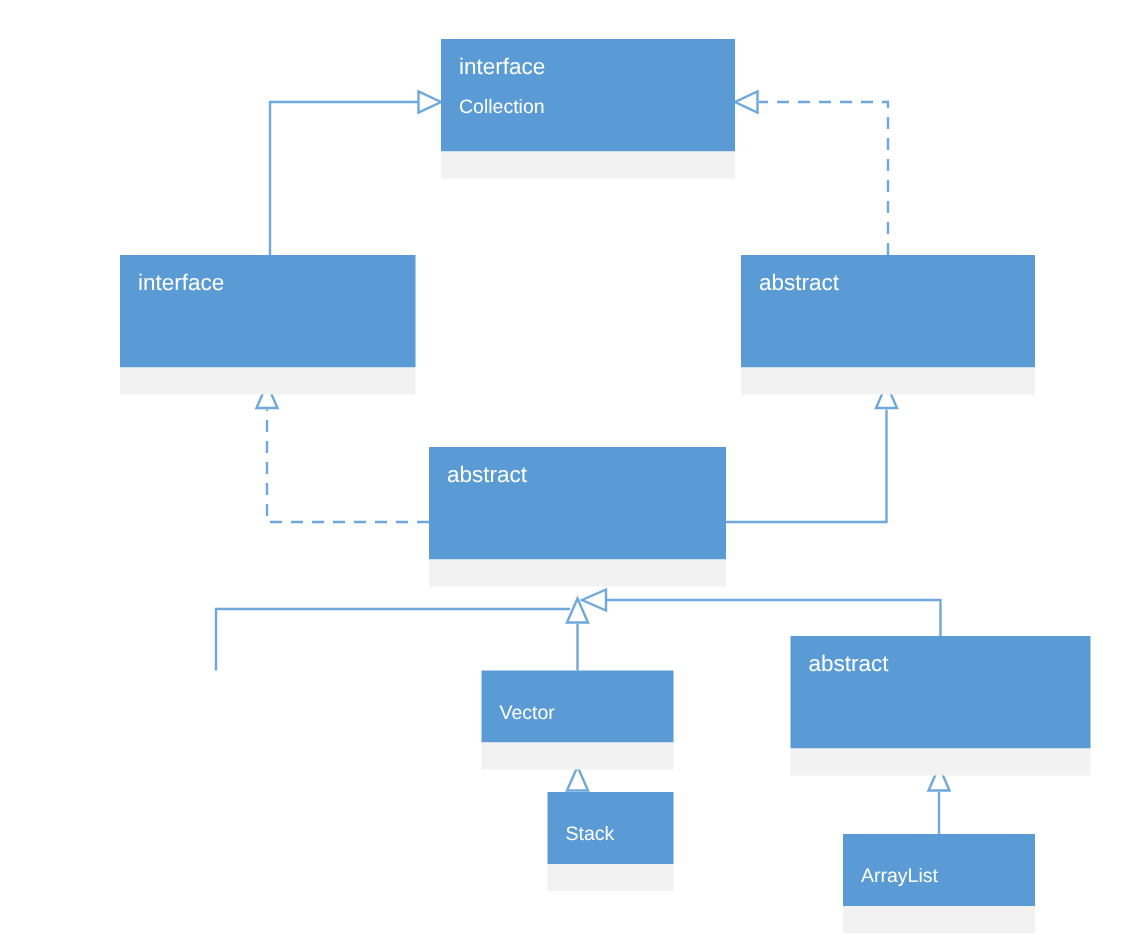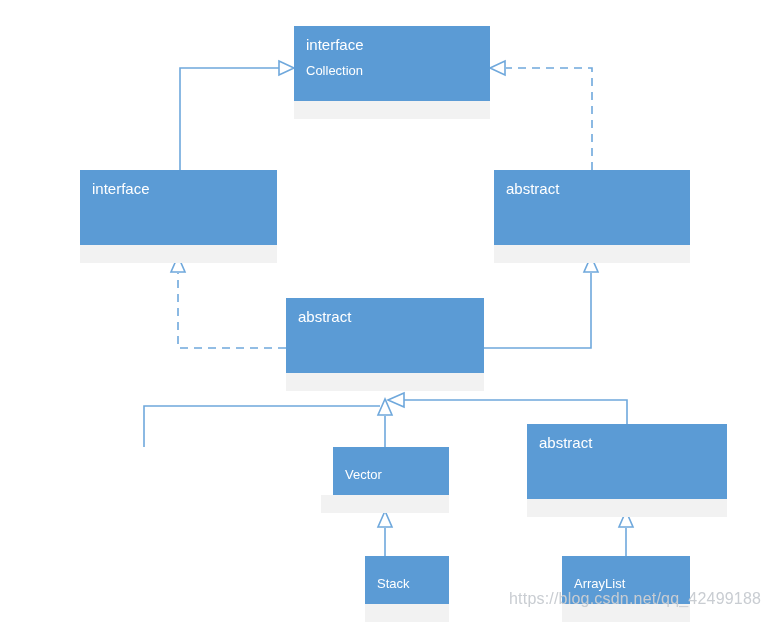--- a/index.html
+++ b/index.html
@@ -162,42 +162,41 @@
 
   <div class="uml-box" style="left:286px; top:298px; width:198px;">
     <div class="uml-header" style="height:75px;">
       <div class="uml-stereotype">abstract</div>
     </div>
     <div class="uml-footer"></div>
   </div>
 
 
   <div class="uml-box" style="left:321px; top:447px; width:128px;">
-    <div class="uml-header" style="height:48px;margin-left:12px;">
+    <div class="uml-header" style="height:48px;">
       <div class="uml-name single">Vector</div>
     </div>
     <div class="uml-footer"></div>
   </div>
 
   <div class="uml-box" style="left:527px; top:424px; width:200px;">
     <div class="uml-header" style="height:75px;">
       <div class="uml-stereotype">abstract</div>
     </div>
     <div class="uml-footer"></div>
   </div>
 
-  <div class="uml-box" style="left:321px; top:556px; width:128px;padding-left:44px;">
+  <div class="uml-box" style="left:321px; top:528px; width:128px;padding-left:44px;">
     <div class="uml-header" style="height:48px;">
       <div class="uml-name single">Stack</div>
     </div>
     <div class="uml-footer"></div>
   </div>
 
   <div class="uml-box" style="left:562px; top:556px; width:128px;">
     <div class="uml-header" style="height:48px;">
       <div class="uml-name single">ArrayList</div>
     </div>
     <div class="uml-footer"></div>
   </div>
 
-  <div class="watermark">https://blog.csdn.net/qq_42499188</div>
 
 </div>
 
 </body></html>

